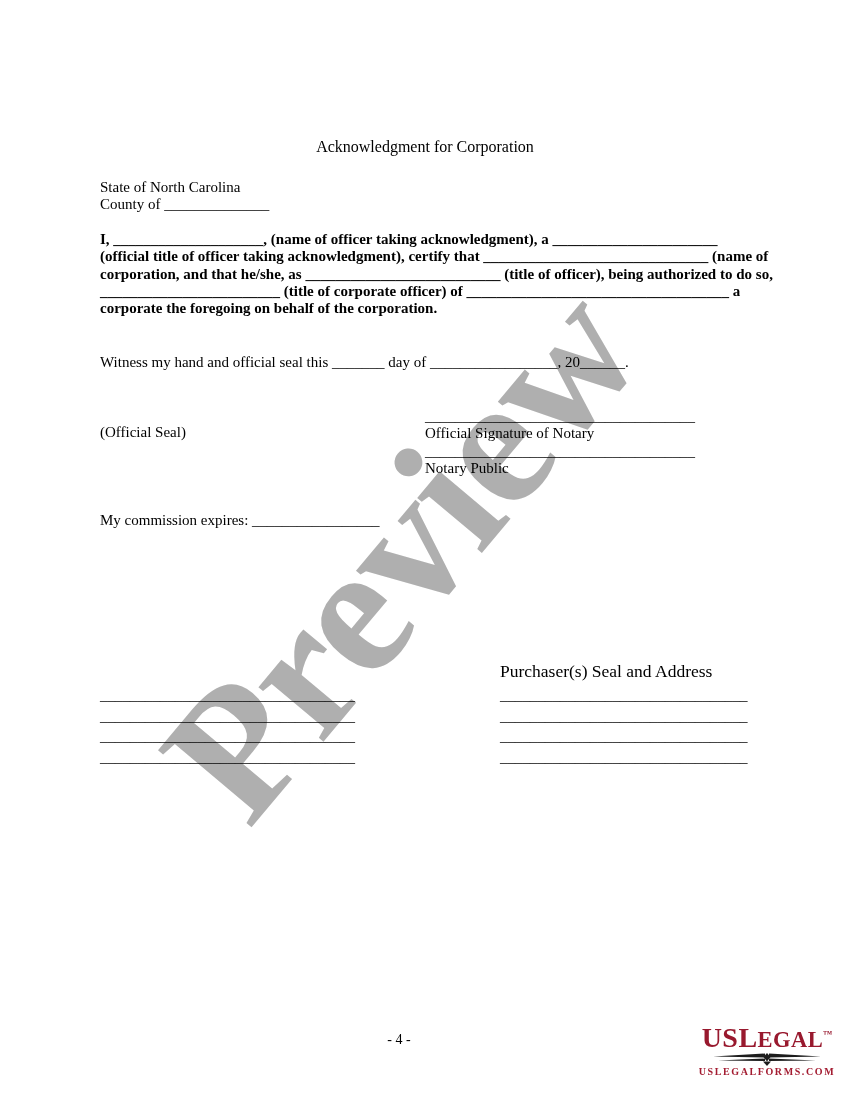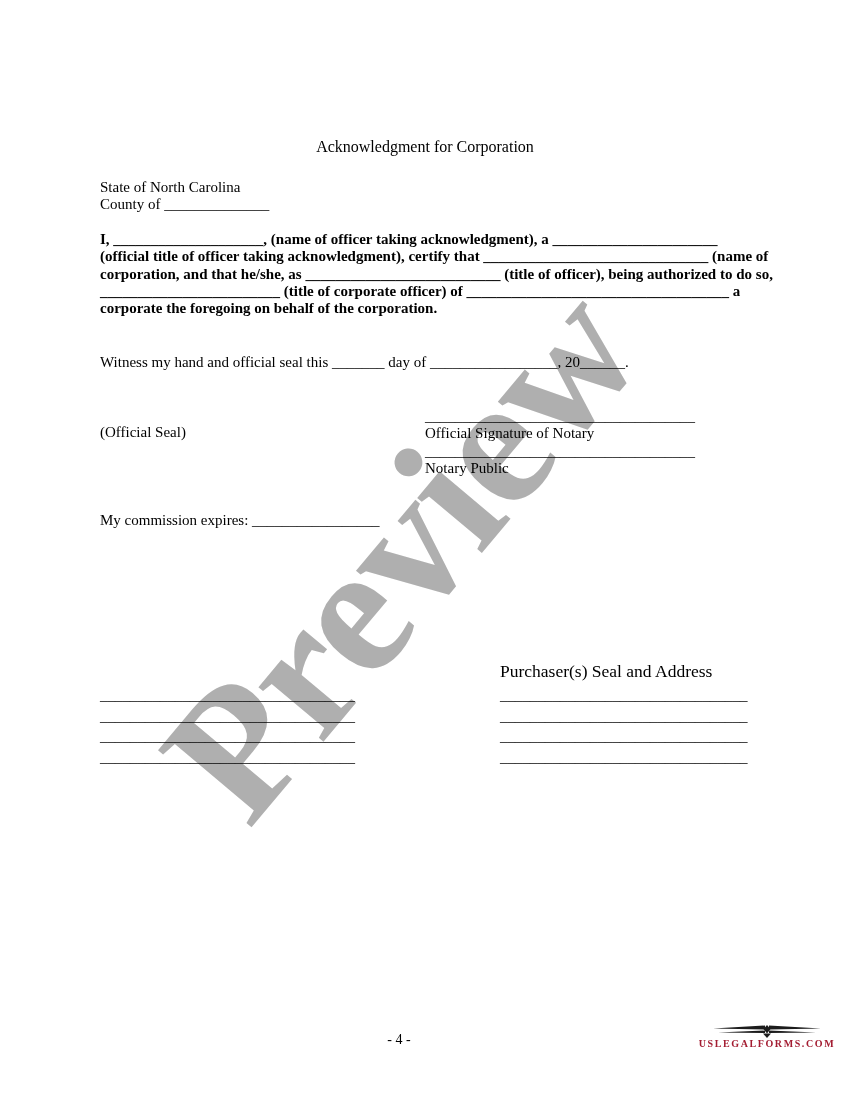--- a/index.html
+++ b/index.html
@@ -103,20 +103,21 @@
     <div class="abs party-lines purchaser-lines">
       <div class="line">_________________________________</div>
       <div class="line">_________________________________</div>
       <div class="line">_________________________________</div>
       <div class="line">_________________________________</div>
     </div>
 
     <div class="abs page-number">- 4 -</div>
 
     <div class="abs logo">
+      <div class="brand"><span class="brand-large">USL</span><span class="brand-small">EGAL</span><span class="brand-tm">™</span></div>
       <svg class="flourish" width="112" height="13" viewBox="0 0 112 13">
         <g fill="#1c1c1c">
           <polygon points="2,3.5 54,0.5 54,4.5"></polygon>
           <polygon points="7,7.5 54,5.5 54,8"></polygon>
           <polygon points="110,3.5 58,0.5 58,4.5"></polygon>
           <polygon points="105,7.5 58,5.5 58,8"></polygon>
           <polygon points="56,0 59.5,4 56,8.5 52.5,4"></polygon>
           <polygon points="52,8.5 60,8.5 56,13"></polygon>
         </g>
       </svg>

